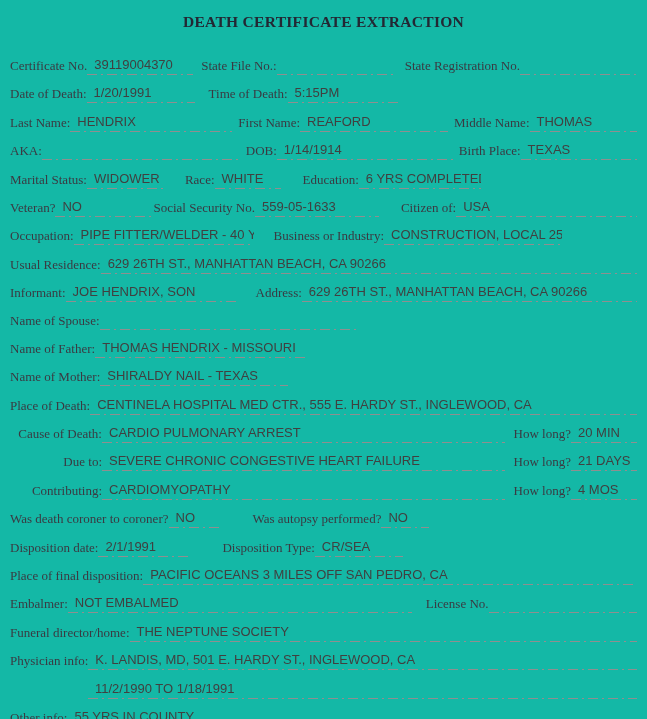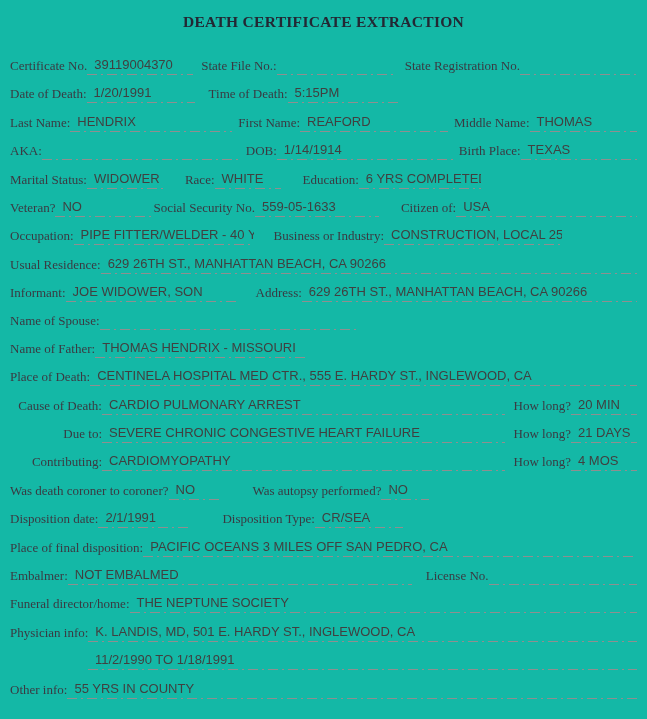--- a/index.html
+++ b/index.html
@@ -132,35 +132,39 @@
     <span class="val" style="width:178px">CONSTRUCTION, LOCAL 250</span>
   </div>
 
   <div class="row">
     <span class="lbl">Usual Residence:</span>
     <span class="val grow">629 26TH ST., MANHATTAN BEACH, CA 90266</span>
   </div>
 
   <div class="row">
     <span class="lbl">Informant:</span>
-    <span class="val" style="width:172px">JOE WIDOWER, SON</span>
+    <span class="val" style="width:172px">JOE HENDRIX, SON</span>
     <span class="lbl" style="margin-left:18px">Address:</span>
     <span class="val grow">629 26TH ST., MANHATTAN BEACH, CA 90266</span>
   </div>
 
   <div class="row">
     <span class="lbl">Name of Spouse:</span>
     <span class="val" style="width:258px"></span>
   </div>
 
   <div class="row">
     <span class="lbl">Name of Father:</span>
     <span class="val" style="width:210px">THOMAS HENDRIX - MISSOURI</span>
   </div>
 
+  <div class="row">
+    <span class="lbl">Name of Mother:</span>
+    <span class="val" style="width:188px">SHIRALDY NAIL - TEXAS</span>
+  </div>
 
   <div class="row">
     <span class="lbl">Place of Death:</span>
     <span class="val grow">CENTINELA HOSPITAL MED CTR., 555 E. HARDY ST., INGLEWOOD, CA</span>
   </div>
 
   <div class="row">
     <span class="lbl lblcol">Cause of Death:</span>
     <span class="val grow">CARDIO PULMONARY ARREST</span>
     <span class="lbl" style="margin-left:9px">How long?</span>

